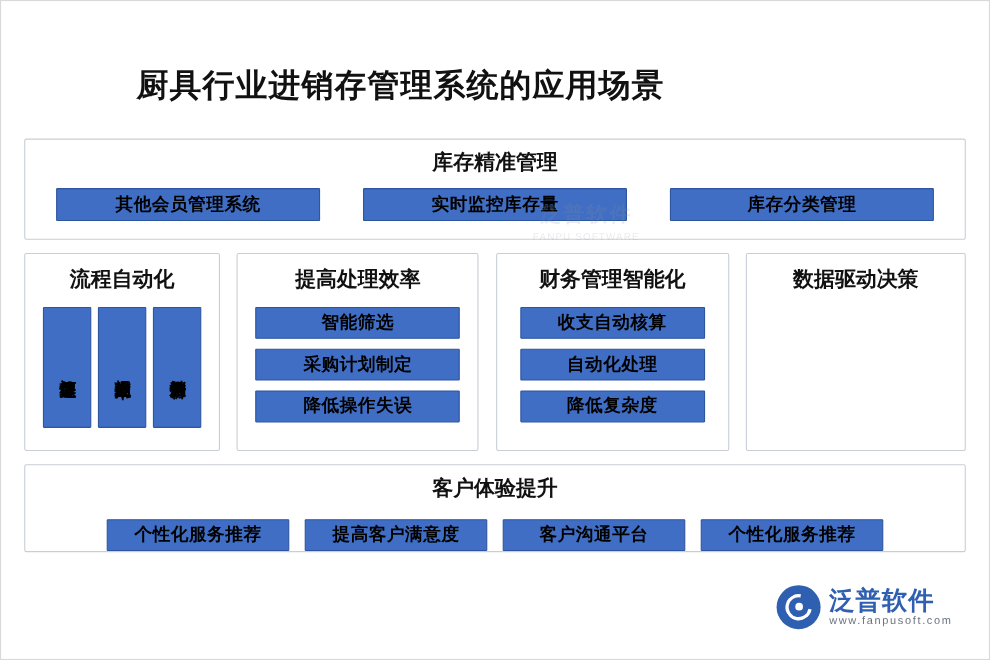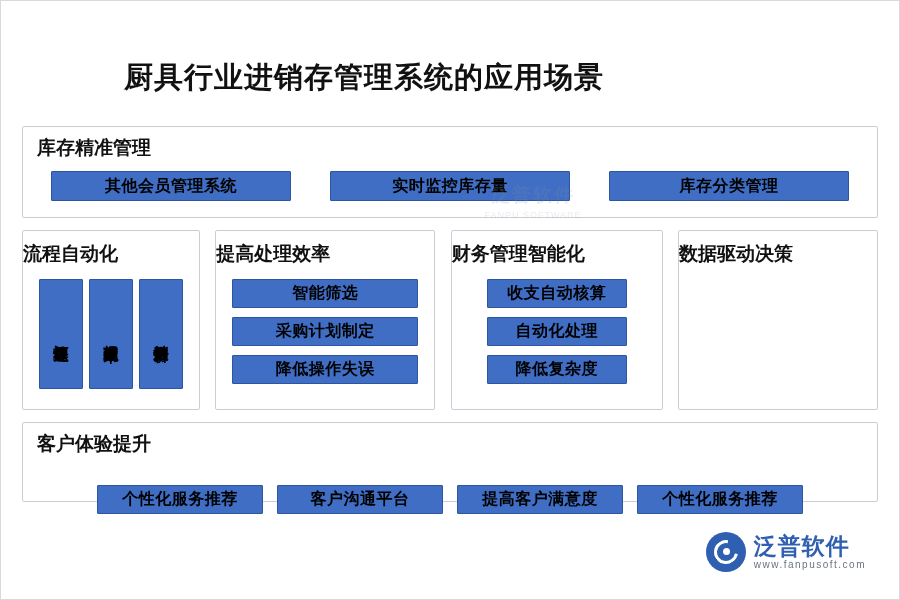--- a/index.html
+++ b/index.html
@@ -39,20 +39,21 @@
     width: 856px;
   }
   
   .panel {
     border: 1px solid #c9ced6;
     background: #ffffff;
     box-sizing: border-box;
     border-radius: 2px;
   }
   .panel-title {
+    text-align: center;
     font-size: 19px;
     font-weight: bold;
     color: #111111;
   }
   .chip {
     background: #3f6ec4;
     border: 1px solid #2e55a0;
     color: #000000;
     font-size: 16px;
     font-weight: bold;
@@ -117,31 +118,31 @@
   .stack-chips {
     display: flex;
     flex-direction: column;
     align-items: center;
     gap: 9px;
   }
   .stack-chips .chip {
     height: 29px;
   }
   .col-2 .stack-chips .chip { width: 186px; }
-  .col-3 .stack-chips .chip { width: 140px; }
+  .col-3 .stack-chips .chip { width: 168px; }
   .col-4 .stack-chips .chip { width: 166px; }
 
   
   .band-bottom {
     position: relative;
     height: 80px;
     margin-top: 12px;
     padding: 8px 14px 0 14px;
   }
-  .band-bottom .panel-title { margin-bottom: 28px; }
+  .band-bottom .panel-title { margin-bottom: 15px; }
   .band-bottom-chips {
     display: flex;
     justify-content: space-between;
     padding: 0 60px;
   }
   .band-bottom-chips .chip {
     width: 166px;
     height: 29px;
   }
 
@@ -271,22 +272,22 @@
     <div class="panel col col-4">
       <div class="panel-title">数据驱动决策</div>
     </div>
 
   </div>
 
   <div class="panel band-bottom">
     <div class="panel-title">客户体验提升</div>
     <div class="band-bottom-chips">
       <div class="chip">个性化服务推荐</div>
+      <div class="chip">提高客户满意度</div>
       <div class="chip">客户沟通平台</div>
-      <div class="chip">提高客户满意度</div>
       <div class="chip">个性化服务推荐</div>
     </div>
   </div>
 
 </div>
 
 <div class="wm-center">
   <div class="wm-cn">泛普软件</div>
   <div class="wm-en">FANPU SOFTWARE</div>
 </div>

